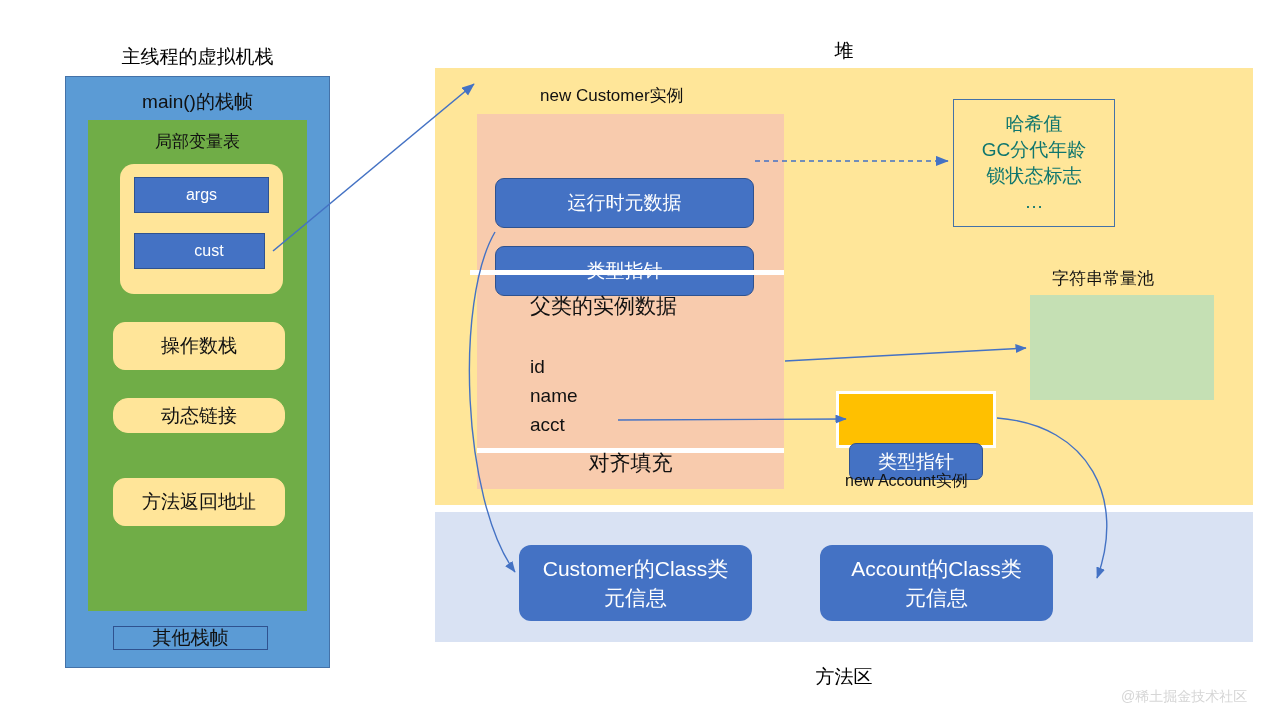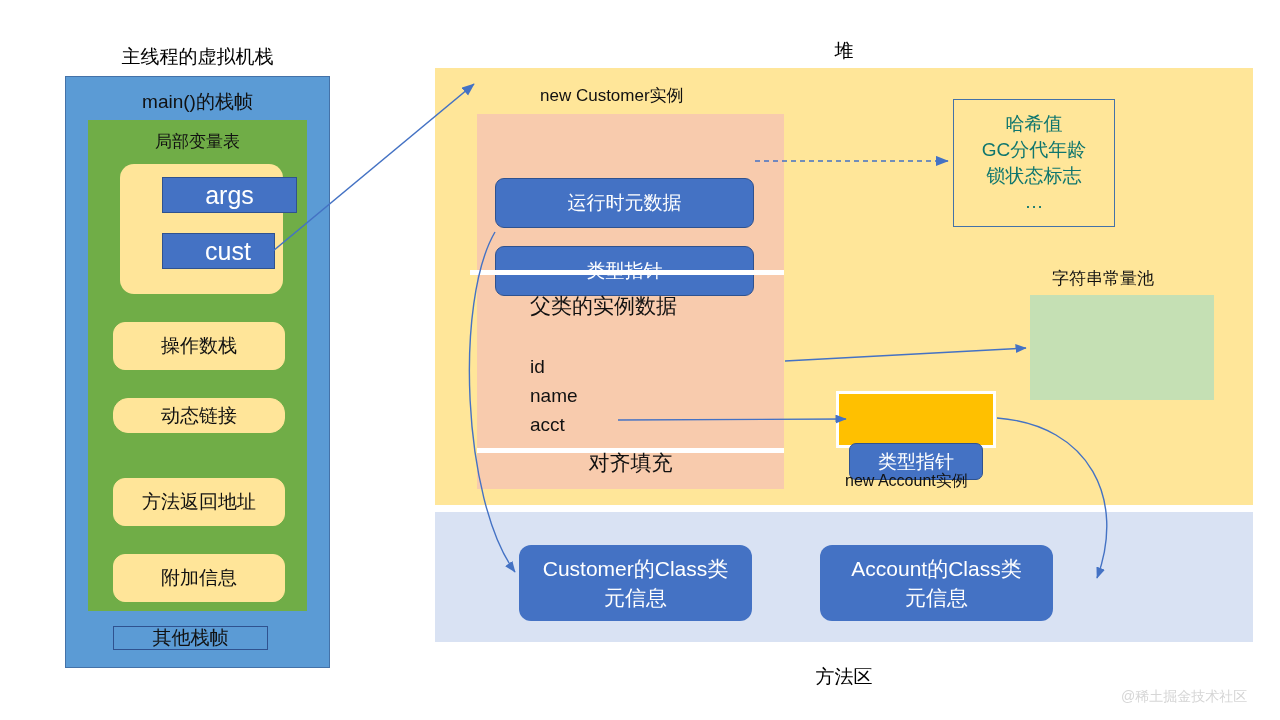--- a/index.html
+++ b/index.html
@@ -35,25 +35,25 @@
   #locals-title {
     position:absolute; left:0; top:10px; width:100%;
     text-align:center; font-size:17px; color:#111;
   }
   #slot-group {
     left: 120px; top: 164px; width: 163px; height: 130px;
     background:#ffe599; border-radius:14px;
   }
   .blue-var {
     background:#4472c4; border:1px solid #2f528f;
-    color:#fff; font-size:25px;
-    display:flex; align-items:center; justify-content:center;margin-left:28px;
+    color:#fff; font-size:16px;
+    display:flex; align-items:center; justify-content:center;
   }
   #var-args { left:134px; top:177px; width:135px; height:36px; }
-  #var-cust { left:134px; top:233px; width:113px; height:36px;padding-left:19px; }
+  #var-cust { left:134px; top:233px; width:131px; height:36px;padding-left:19px; }
 
   .stack-item {
     background:#ffe599; border-radius:12px;
     display:flex; align-items:center; justify-content:center;
     font-size:19px; color:#111; border:1px solid #ffe599;
   }
   #si-operand  { left:113px; top:322px; width:172px; height:48px; }
   #si-dynamic  { left:113px; top:398px; width:172px; height:35px;border-radius:15px; }
   #si-retaddr  { left:113px; top:478px; width:172px; height:48px; }
   #si-extra    { left:113px; top:554px; width:172px; height:48px; }
@@ -163,21 +163,20 @@
   </div>
 
   <div class="abs" id="slot-group"></div>
 
   <div class="abs blue-var" id="var-args">args</div>
   <div class="abs blue-var" id="var-cust">cust</div>
 
   <div class="abs stack-item" id="si-operand">操作数栈</div>
   <div class="abs stack-item" id="si-dynamic">动态链接</div>
   <div class="abs stack-item" id="si-retaddr">方法返回地址</div>
-  <div class="abs stack-item" id="si-extra">附加信息</div>
 
   <div class="abs" id="other-frames">其他栈帧</div>
 
   <div class="abs toptitle" id="heap-title">堆</div>
 
   <div class="abs" id="heap"></div>
 
   <div class="abs" id="customer-label">new Customer实例</div>
 
   <div class="abs" id="customer-obj"></div>

